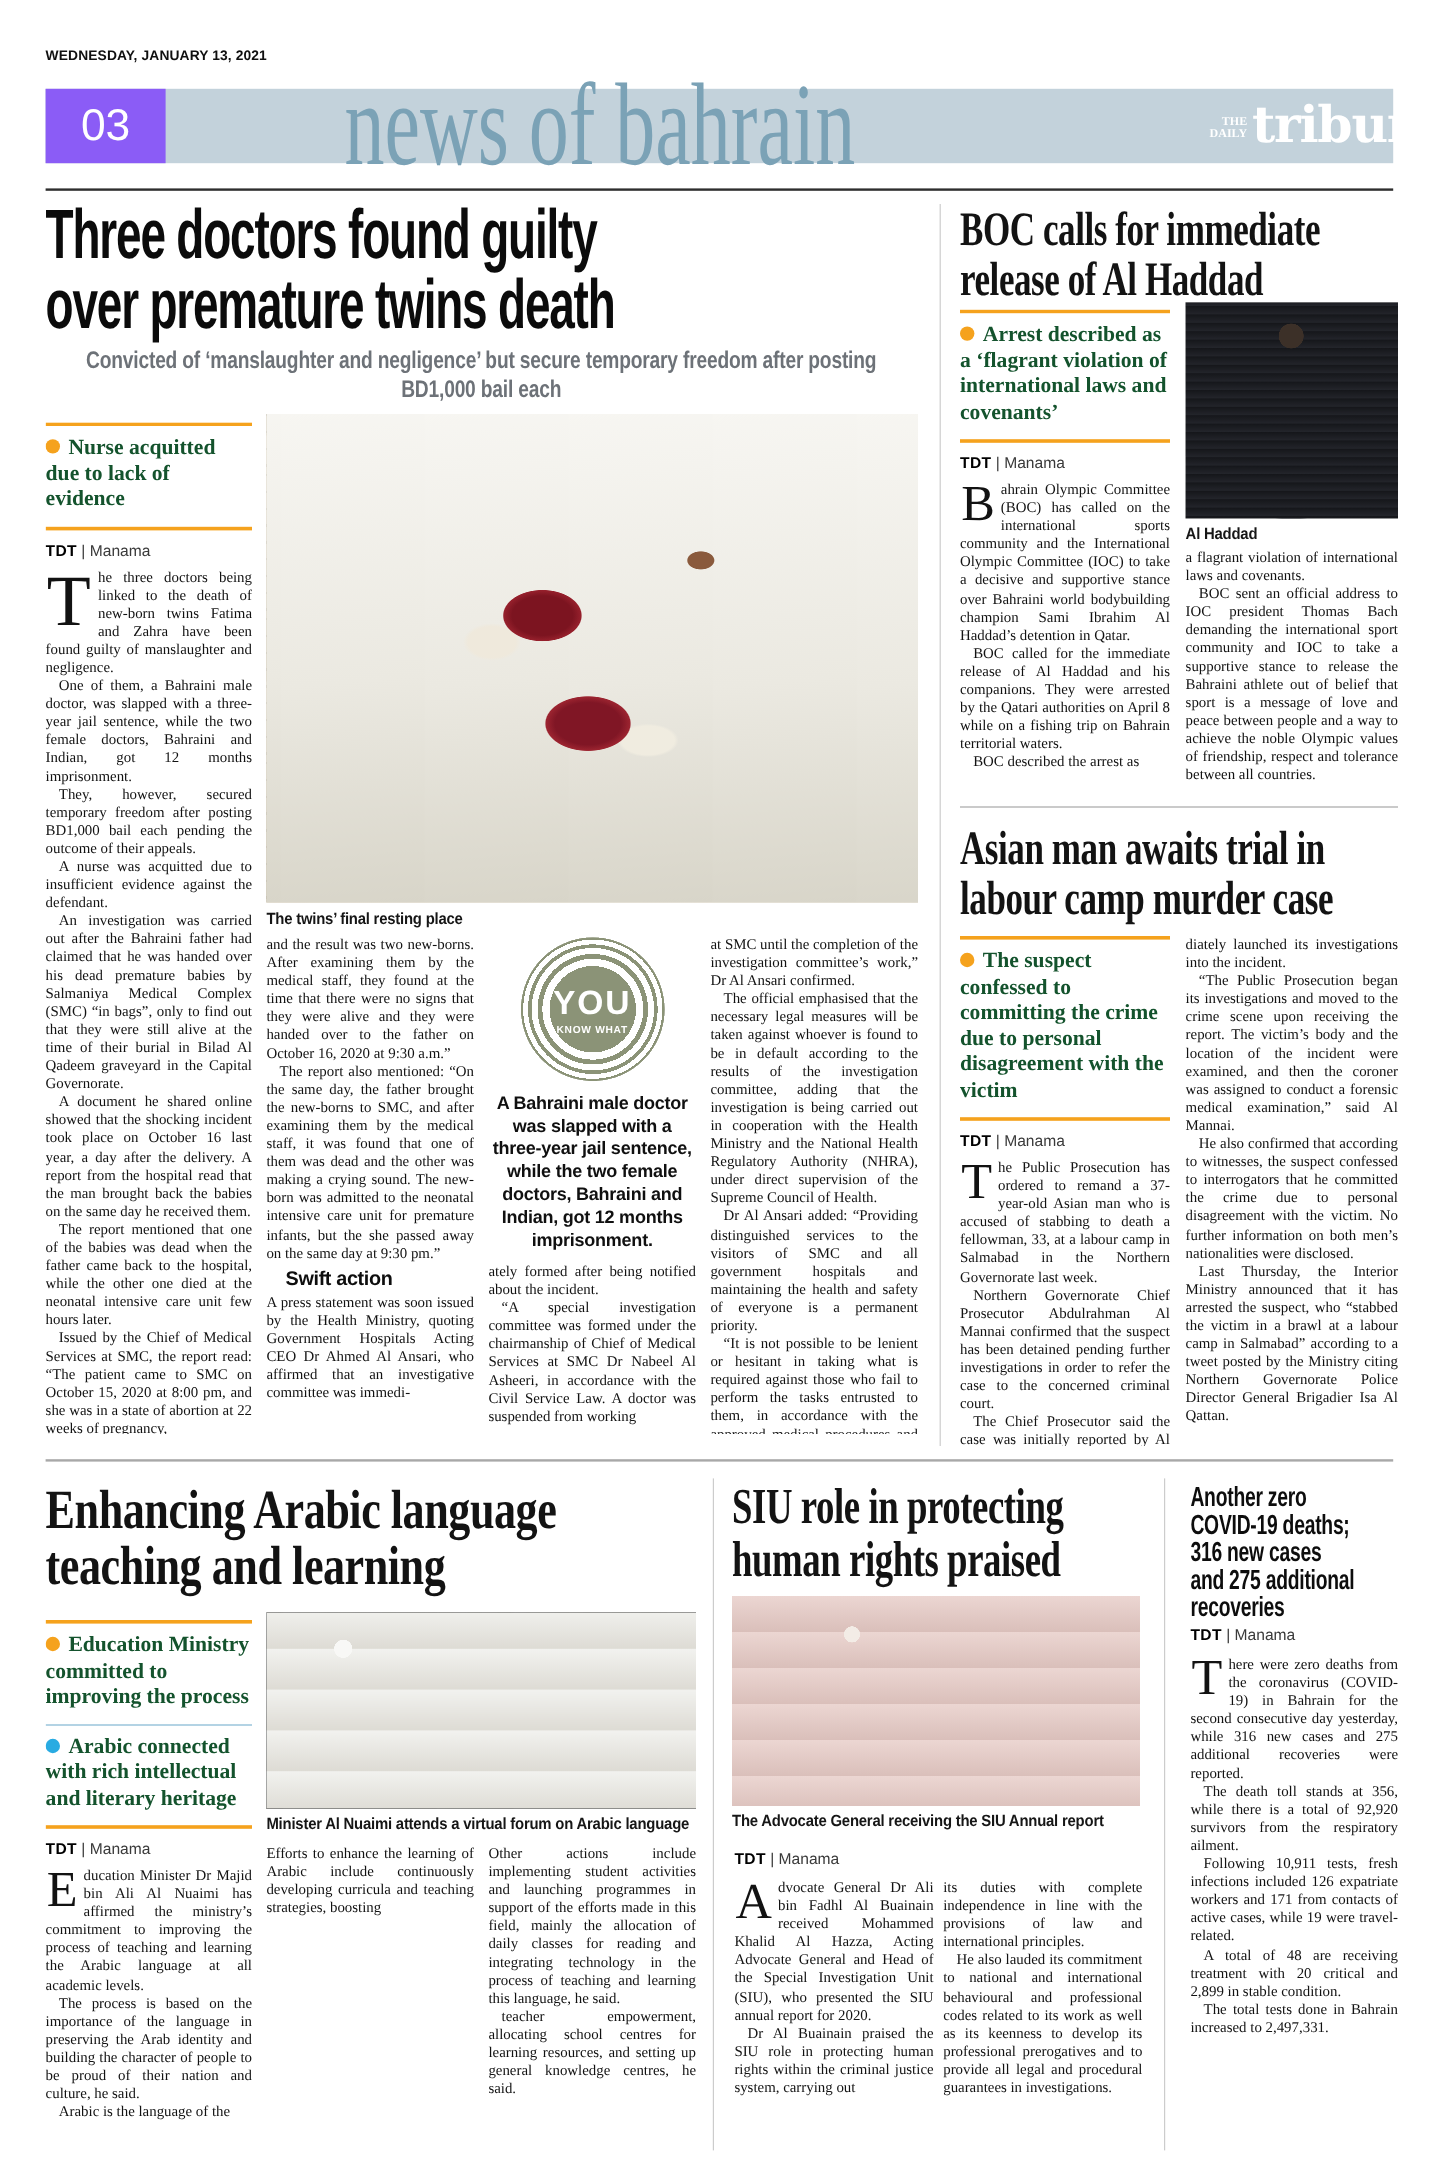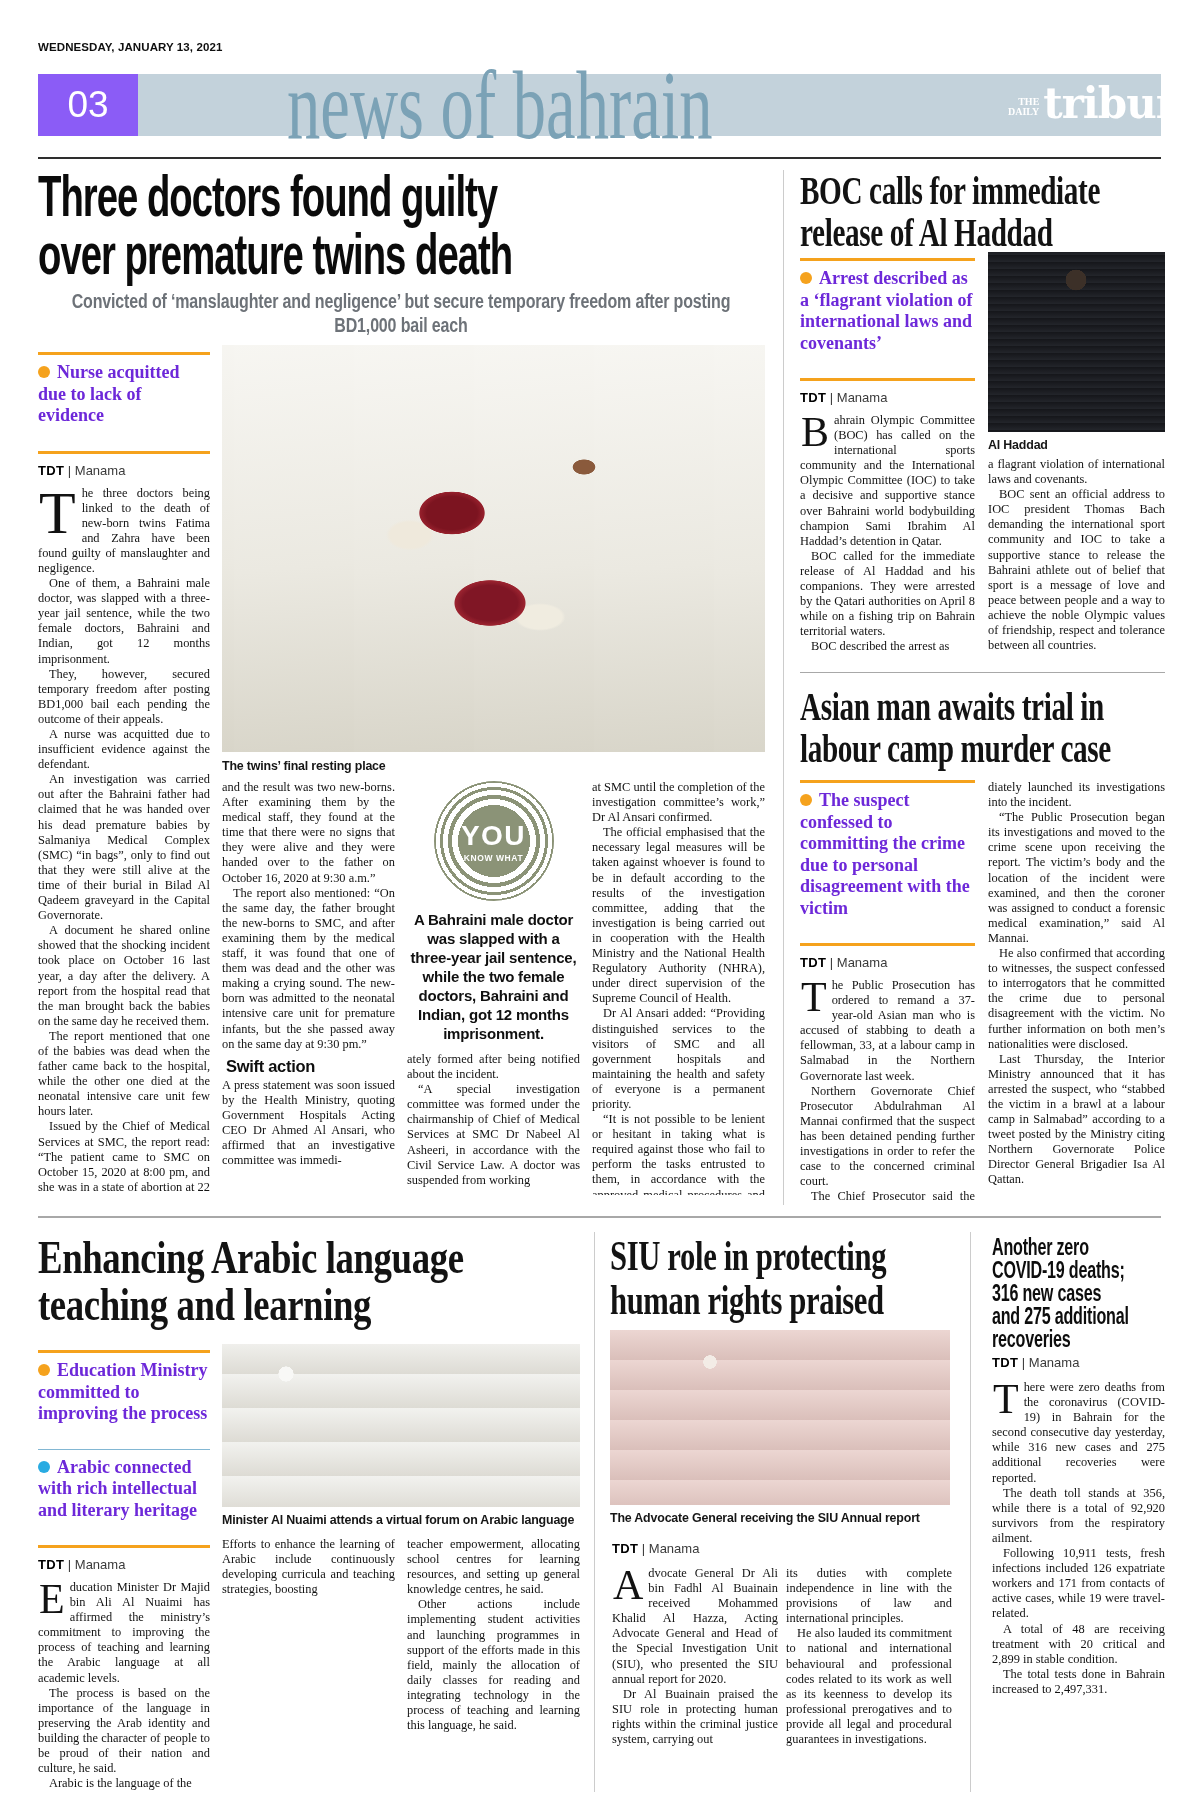--- a/index.html
+++ b/index.html
@@ -26,34 +26,34 @@
   .standfirst { font-family:"Liberation Sans",sans-serif; font-weight:700; font-size:20px; line-height:24px; color:#6d7278; text-align:center; letter-spacing:-.2px; transform:scaleX(.8); transform-origin:center top; }
   .serifhead { font-family:"Liberation Serif",serif; font-weight:700; color:#131313; white-space:pre-line; transform-origin:left top; }
   .sh40 { font-size:40px; line-height:42px; transform:scaleX(.73); letter-spacing:-.5px; }
   .sh46 { font-size:46px; line-height:47px; transform:scaleX(.8); letter-spacing:-.5px; }
   .sh42 { font-size:42px; line-height:44px; transform:scaleX(.73); letter-spacing:-.5px; }
   .covidhead { font-family:"Liberation Sans",sans-serif; font-weight:700; font-size:23px; line-height:23px; letter-spacing:-.3px; color:#0d0d0d; white-space:pre-line; transform:scaleX(.7); transform-origin:left top; }
 
   
   .rule-o { height:3px; background:#f5a21d; }
   .rule-b { height:1px; background:#82b7d3; }
-  .kicker { font-family:"Liberation Serif",serif; font-weight:700; font-size:18px; line-height:21.5px; color:#6d28d9; padding:7px 0 24px; }
+  .kicker { font-family:"Liberation Serif",serif; font-weight:700; font-size:18px; line-height:21.5px; color:#14532d; padding:7px 0 12px; }
   .dot { display:inline-block; width:12px; height:12px; border-radius:50%; background:#f5a21d; margin-right:7px; }
   .dot.blue { background:#29abe2; }
   .byline { font-family:"Liberation Sans",sans-serif; font-size:13px; color:#3a3a3a; padding:9px 0 8px; }
   .byline b { color:#000; letter-spacing:.3px; }
   .caption { font-family:"Liberation Sans",sans-serif; font-weight:700; font-size:13.5px; line-height:16px; letter-spacing:-.2px; color:#161616; transform:scaleX(.92); transform-origin:left top; white-space:nowrap; }
 
   
   .body-col { font-size:12.4px; line-height:15.1px; text-align:justify; color:#121212; overflow:hidden; hyphens:auto; }
   .body-col p { text-indent:11px; }
   .body-col p:first-child { text-indent:0; }
   .dc2 > p:first-child::first-letter { float:left; font-size:42px; line-height:33px; padding:3px 5px 0 1px; }
   .dc3 > p:first-child::first-letter { float:left; font-size:60px; line-height:47px; padding:4px 6px 0 1px; }
-  .crosshead { font-family:"Liberation Sans",sans-serif; font-weight:700; font-size:16.5px; letter-spacing:-.3px; color:#0e0e0e; margin:7px 4px 4px; text-indent:0; }
+  .crosshead { font-family:"Liberation Sans",sans-serif; font-weight:700; font-size:16.5px; letter-spacing:-.3px; color:#0e0e0e; margin:7px 16px 4px; text-indent:0; }
 
   
   .badge { width:120px; height:120px; border-radius:50%; margin:1px auto 9px; display:flex; flex-direction:column; align-items:center; justify-content:center;
     background: radial-gradient(circle, #8b9377 0 36px, rgba(0,0,0,0) 36px 42px, #8b9377 42px 46px, rgba(0,0,0,0) 46px 51px, #8b9377 51px 54px, rgba(0,0,0,0) 54px 58px, #8b9377 58px 60px, rgba(0,0,0,0) 60px); }
   .badge .l1 { font-family:"Liberation Sans",sans-serif; font-weight:700; font-size:28px; color:#fff; letter-spacing:1.5px; }
   .badge .l2 { font-family:"Liberation Sans",sans-serif; font-weight:700; font-size:8.5px; color:#fff; letter-spacing:.6px; margin-top:1px; }
   .pullquote { font-family:"Liberation Sans",sans-serif; font-weight:700; font-size:15px; line-height:19px; text-align:center; color:#101010; letter-spacing:-.2px; }
 
   
   .photo { position:absolute; overflow:hidden; background-repeat:no-repeat; }
@@ -245,22 +245,22 @@
         <p>The process is based on the importance of the language in preserving the Arab identity and building the character of people to be proud of their nation and culture, he said.</p>
         <p>Arabic is the language of the</p>
       </div>
   </div>
   <div class="photo" id="photo-minister" style="left:222px; top:1344px; width:358px; height:163px;"></div>
   <div class="abs caption" style="left:222px; top:1512px;">Minister Al Nuaimi attends a virtual forum on Arabic language</div>
   <div class="abs body-col" style="left:222px; top:1537px; width:173px; height:258px;">
       <p>Efforts to enhance the learning of Arabic include continuously developing curricula and teaching strategies, boosting</p>
     </div>
   <div class="abs body-col" style="left:407px; top:1537px; width:173px; height:258px;">
+      <p>Other actions include implementing student activities and launching programmes in support of the efforts made in this field, mainly the allocation of daily classes for reading and integrating technology in the process of teaching and learning this language, he said.</p>
       <p>teacher empowerment, allocating school centres for learning resources, and setting up general knowledge centres, he said.</p>
-      <p>Other actions include implementing student activities and launching programmes in support of the efforts made in this field, mainly the allocation of daily classes for reading and integrating technology in the process of teaching and learning this language, he said.</p>
     </div>
 
   <div class="abs vrule" style="left:594px; top:1232px; height:560px;"></div>
 
   <div class="abs serifhead sh42" style="left:610px; top:1234px; width:480px;">SIU role in protecting
 human rights praised</div>
   <div class="photo" id="photo-siu" style="left:610px; top:1330px; width:340px; height:175px;"></div>
   <div class="abs caption" style="left:610px; top:1510px;">The Advocate General receiving the SIU Annual report</div>
   <div class="abs byline" style="left:612px; top:1532px;"><b>TDT</b> <span>|</span> <span>Manama</span></div>
   <div class="abs body-col dc2" style="left:612px; top:1566px; width:166px; height:228px;">

